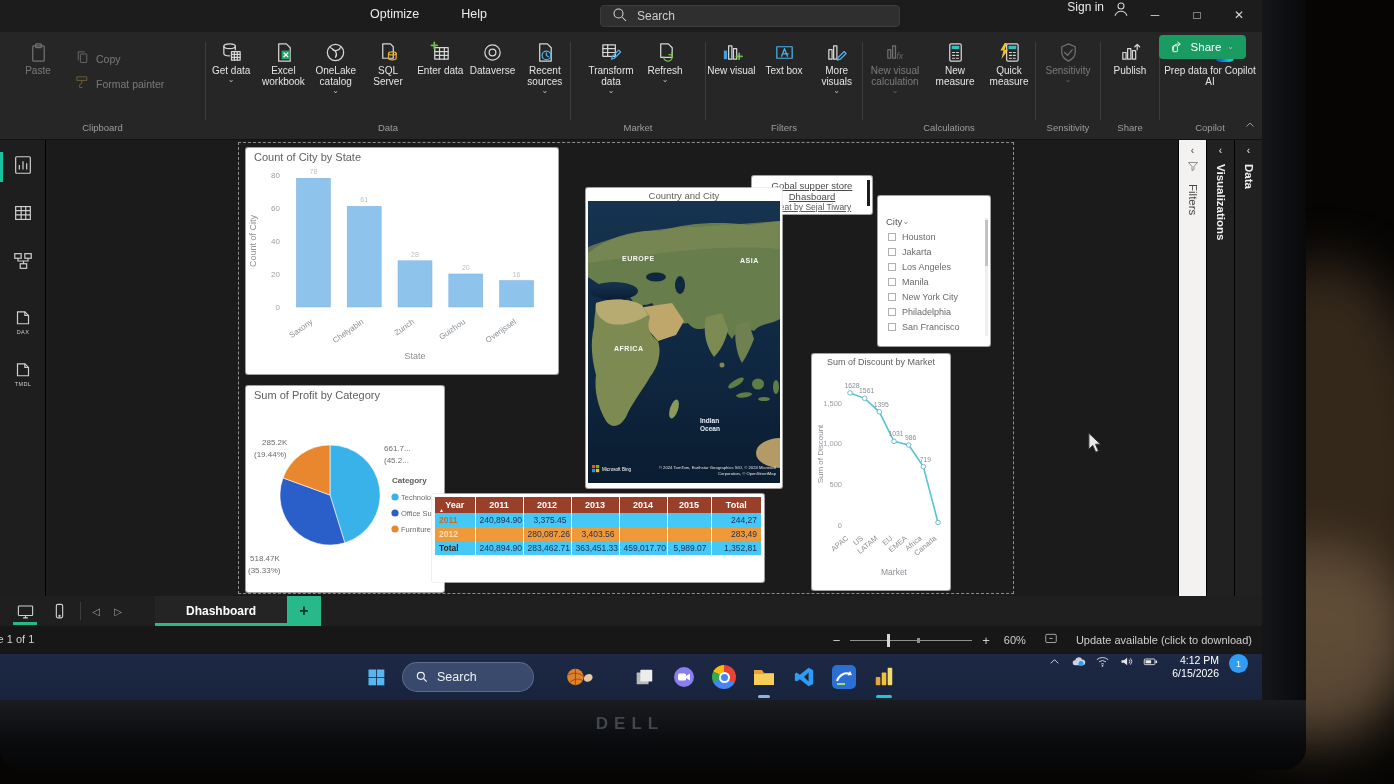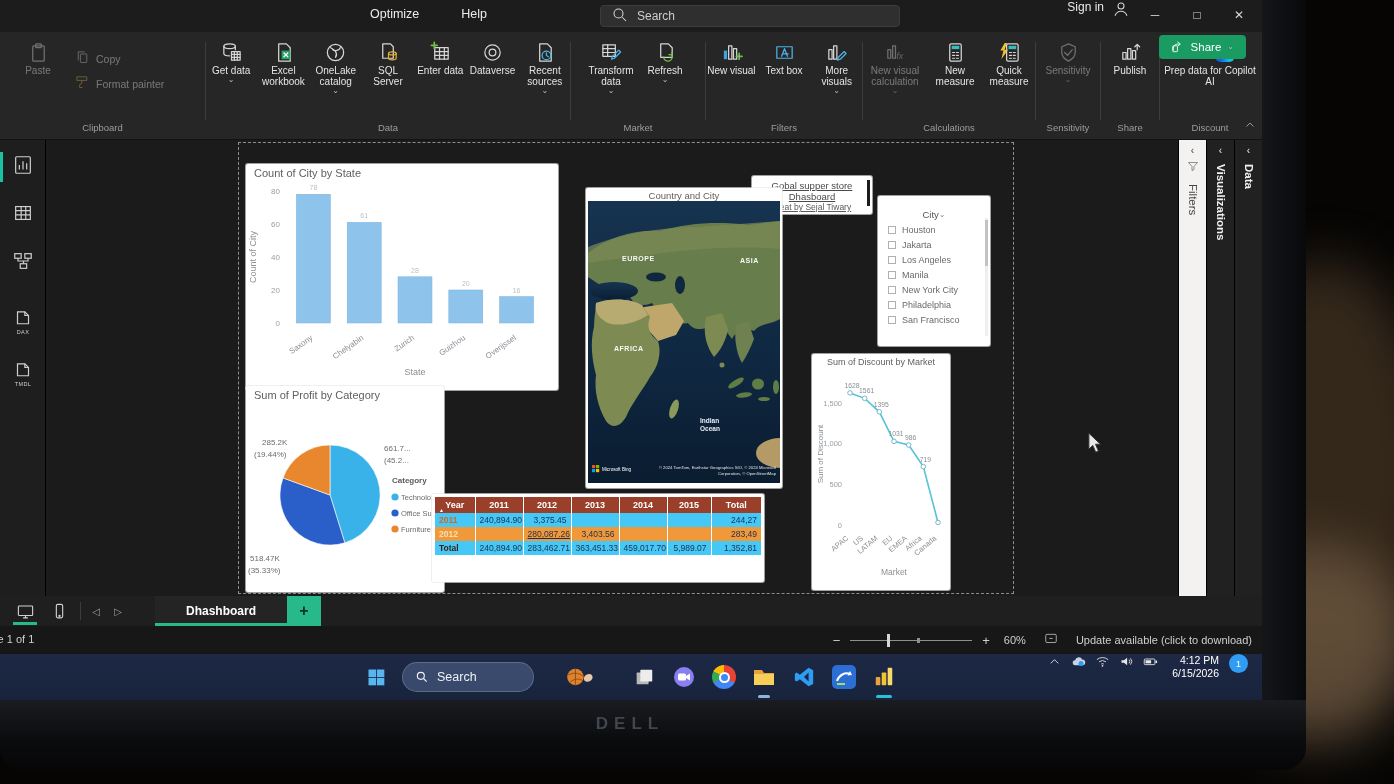--- a/index.html
+++ b/index.html
@@ -84,21 +84,21 @@
 .tbicon{position:absolute;top:7px;width:32px;height:32px;display:flex;align-items:center;justify-content:center;border-radius:4px}
 .tbsearch{position:absolute;left:402px;top:8px;width:132px;height:30px;border-radius:15px;background:rgba(84,104,146,.55);border:1px solid rgba(255,255,255,.18);display:flex;align-items:center;gap:8px;padding:0 12px;color:#eef1f6;font-size:12.5px}
 .runline{position:absolute;bottom:-5px;left:10px;width:12px;height:3px;border-radius:2px;background:#8fb6d9}
 .runline.teal{background:#27c2d6;width:16px;left:8px}
 .tray{position:absolute;top:0;height:46px;right:0;display:flex;}
 .trayicon{width:24px;display:flex;justify-content:center}
 .trayicon svg{width:15px;height:15px;stroke:#e8e8e8;fill:none;stroke-width:1.4}
 .clock{text-align:right;color:#fff;font-size:10.5px;line-height:1.25;margin:0 10px}
 .badge{width:19px;height:19px;border-radius:50%;background:#2f9df4;color:#fff;font-size:9px;display:flex;align-items:center;justify-content:center;margin-right:14px}
 
-.slicer-head{display:flex;justify-content:center;align-items:center;padding:13px 8px 2px 8px;font-size:9.5px;color:#555}
+.slicer-head{display:flex;justify-content:flex-start;align-items:center;padding:20px 8px 2px 8px;font-size:9.5px;color:#555}
 .slicer-row{display:flex;align-items:center;gap:6px;padding:2.5px 4px 2.5px 10px}
 .cbx{width:8px;height:8px;border:1px solid #b0b0b0;background:#fff;flex:none}
 .slicer-label{font-size:9px;color:#6a6a6a}
 .scrollrail{position:absolute;right:2px;top:22px;width:3px;height:118px;background:#eee}
 .scrollthumb{position:absolute;right:2px;top:24px;width:3px;height:46px;background:#c2c2c2}
 
 .tb1{font-size:9.5px;color:#4a4a4a;text-align:center;text-decoration:underline;padding-top:4px}
 .tb2{font-size:8.5px;color:#5a5a5a;text-align:center;text-decoration:underline}
 .tbscroll{position:absolute;right:2px;top:4px;width:3px;height:26px;background:#1c1c1c}
 
@@ -408,21 +408,21 @@
                       <rect x="2" y="8" width="13" height="9" rx="1"></rect>
                       <path d="M2 11h13M5 14h4"></path>
                       <path d="M18.5 3.5l1 2.6 2.6 1-2.6 1-1 2.6-1-2.6-2.6-1 2.6-1z" fill="#4db2e8" stroke="none"></path>
                     </svg>
                   </span>
             <span style="width:20px;height:20px;border-radius:6px;background:conic-gradient(from 210deg,#0b63f6,#8a2be2,#e8425c,#f7b500,#16c60c,#19c2e8,#0b63f6)"></span>
           </span>
           <span>Prep data for Copilot AI</span>
         </div>
       </div>
-      <div class="glabel">Discount</div>
+      <div class="glabel">Copilot</div>
     </div>
 
     <div class="share-pill">
       <svg viewBox="0 0 24 24">
               <path d="M4 18v-4c0-4 3-7 8-7h3"></path>
               <path d="M11 3l5 4-5 4"></path>
               <rect x="3" y="10" width="8" height="10" rx="1"></rect>
             </svg>
       <span>Share</span>
             <span class="chev">⌄</span>
@@ -467,21 +467,21 @@
                 <path d="M6 2h8l4 4v9H6z"></path>
                 <path d="M14 2v4h4"></path>
               </svg>
               <span class="railtxt">TMDL</span>
             </div>
     </div>
 
     <div class="canvas">
       <div class="pageborder"></div>
 
-      <div class="card" style="left:200px;top:24px;width:312px;height:226px">
+      <div class="card" style="left:200px;top:8px;width:312px;height:226px">
         <div class="vtitle">Count of City by State</div>
         <svg id="bar-svg" width="304" height="204" viewBox="0 0 304 204">
                 <text x="34" y="146.5" font-size="8" fill="#9aa0a6" text-anchor="end">0</text>
                 <text x="34" y="113.5" font-size="8" fill="#9aa0a6" text-anchor="end">20</text>
                 <text x="34" y="80.5" font-size="8" fill="#9aa0a6" text-anchor="end">40</text>
                 <text x="34" y="47.5" font-size="8" fill="#9aa0a6" text-anchor="end">60</text>
                 <text x="34" y="14.5" font-size="8" fill="#9aa0a6" text-anchor="end">80</text>
                 <rect x="50.4" y="15.300000000000011" width="34" height="128.7" fill="#8ec4ec" stroke="#7ab0dd" stroke-width="0.5"></rect>
                 <text x="67.4" y="11.300000000000011" font-size="7" fill="#b9c2cc" text-anchor="middle">78</text>
                 <text x="67.4" y="160" font-size="8" fill="#8a8f94" text-anchor="end" transform="rotate(-35 67.4 160)">Saxony</text>
@@ -675,21 +675,21 @@
                       <td style="color: rgb(29, 47, 85);">240,894.90</td>
                       <td style="color: rgb(29, 47, 85);">3,375.45</td>
                       <td style="color: rgb(29, 47, 85);"></td>
                       <td style="color: rgb(29, 47, 85);"></td>
                       <td style="color: rgb(29, 47, 85);"></td>
                       <td style="color: rgb(29, 47, 85);">244,27</td>
                     </tr>
                     <tr style="background: rgb(240, 153, 58);">
                       <td class="rl" style="color: rgb(247, 224, 184);">2012</td>
                       <td style="color: rgb(29, 47, 85);"></td>
-                      <td style="color: rgb(29, 47, 85); text-decoration: underline;">280,087.26</td>
+                      <td style="color: rgb(29, 47, 85);">280,087.26</td>
                       <td style="color: rgb(29, 47, 85);">3,403.56</td>
                       <td style="color: rgb(29, 47, 85);"></td>
                       <td style="color: rgb(29, 47, 85);"></td>
                       <td style="color: rgb(29, 47, 85);">283,49</td>
                     </tr>
                     <tr style="background: rgb(69, 200, 245);">
                       <td class="rl" style="color: rgb(61, 30, 16);">Total</td>
                       <td style="color: rgb(29, 47, 85);">240,894.90</td>
                       <td style="color: rgb(29, 47, 85);">283,462.71</td>
                       <td style="color: rgb(29, 47, 85);">363,451.33</td>

